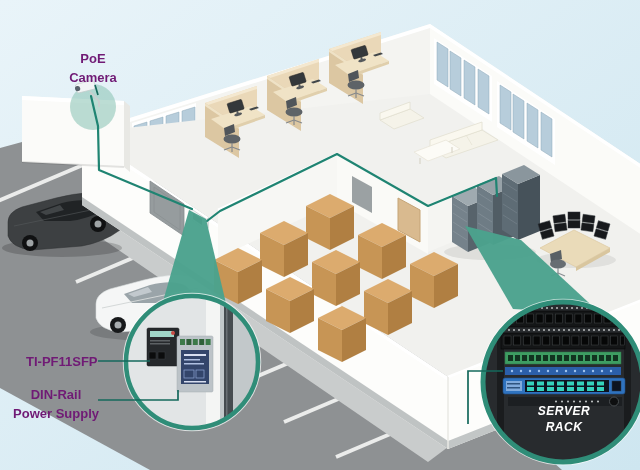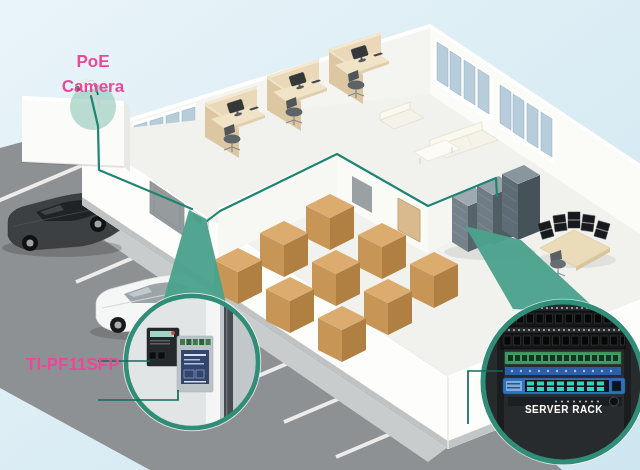--- a/index.html
+++ b/index.html
@@ -1,26 +1,26 @@
 <!DOCTYPE html>
 <html><head>
 <meta charset="utf-8">
 <style>
   html,body{margin:0;padding:0;background:#fff;}
   .stage{position:relative;width:640px;height:470px;overflow:hidden;
          font-family:"Liberation Sans",sans-serif;}
   .stage svg{position:absolute;left:0;top:0;}
-  .label{position:absolute;font-weight:bold;font-size:17px;color:#ec4899;
+  .label{position:absolute;font-weight:bold;font-size:13px;color:#701a75;
          line-height:1.45;}
   .label-poe{left:57px;top:50px;width:72px;text-align:center;}
   .label-ti{left:26px;top:353px;white-space:nowrap;text-align:center;}
   .label-din{left:10px;top:386px;width:92px;text-align:center;}
   .label-tpe{left:427px;top:425px;white-space:nowrap;}
   .label-rack{left:518px;top:403px;width:92px;text-align:center;color:#ffffff;
-              font-size:10px;letter-spacing:.5px;line-height:1.35;}
+              font-size:12px;letter-spacing:.5px;line-height:1.35;font-style:italic;}
 </style>
 </head>
 <body>
 
 <div class="stage">
 <svg width="640" height="470" viewBox="0 0 640 470">
   <defs>
     <linearGradient id="bgGrad" x1="0" y1="0" x2="1" y2="1">
       <stop offset="0" stop-color="#E9F4F9"></stop>
           <stop offset="1" stop-color="#CEE6F0"></stop>
@@ -539,14 +539,15 @@
   <g stroke="#15695C" stroke-width="1.7" fill="none">
     <path d="M95,85 L98,95"></path>
     <path d="M98,361 L150,361"></path>
     <path d="M98,400 L178,400 L178,390"></path>
     <path d="M468,424 L468,371 L503,371"></path>
   </g>
 </svg>
 
 <div class="label label-poe">PoE Camera</div>
 <div class="label label-ti">TI-PF11SFP</div>
+<div class="label label-din">DIN-Rail Power Supply</div>
 <div class="label label-rack">SERVER RACK</div>
 </div>
 
 </body></html>

